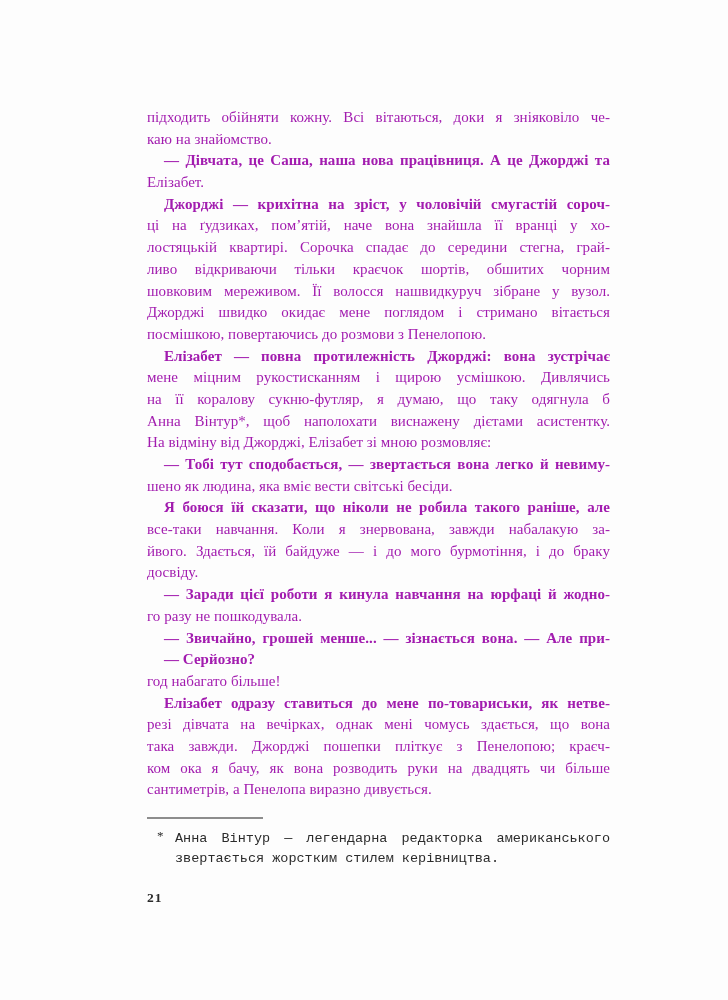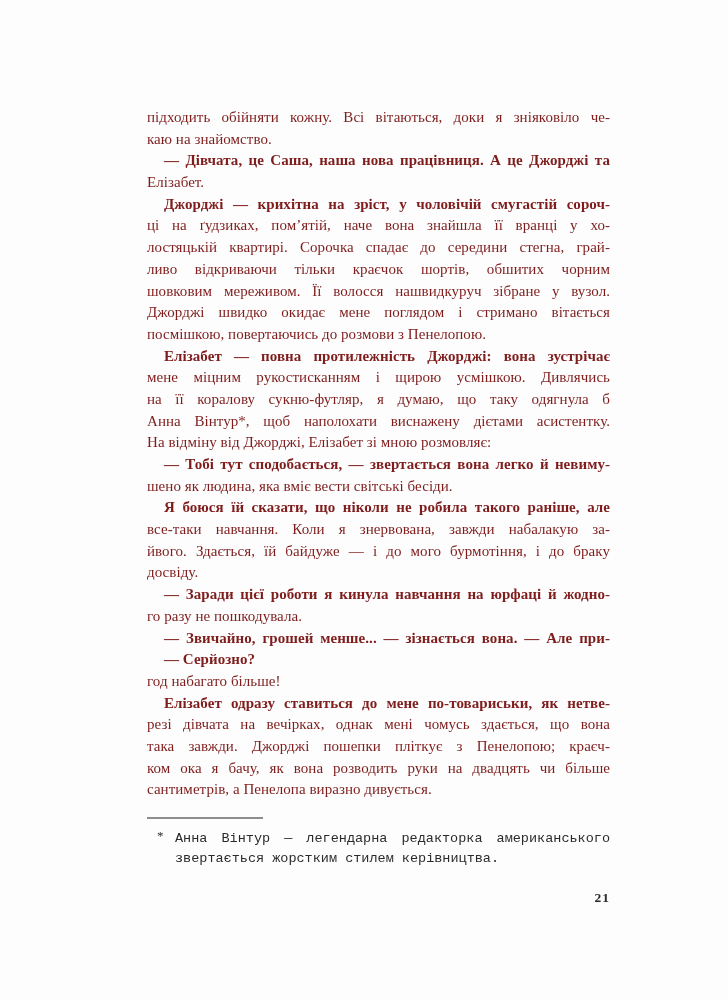--- a/index.html
+++ b/index.html
@@ -18,21 +18,21 @@
     position: absolute;
     left: 0; top: 0;
     width: 728px; height: 1000px;
     background: #fdfdfd;
   }
   .body-text {
     position: absolute;
     left: 147px;
     top: 107px;
     width: 463px;
-    color: #7f1d1d;
+    color: #a21caf;
     font-size: 15px;
     line-height: 21.7px;
     letter-spacing: 0.05px;
   }
   .line {
     height: 21.7px;
     overflow: hidden;
     text-align: justify;
     text-align-last: justify;
     white-space: normal;
@@ -83,21 +83,21 @@
     text-align-last: justify;
   }
   .fn-line.end {
     text-align-last: left;
   }
   .page-number {
     position: absolute;
     left: 147px;
     top: 890px;
     width: 463px;
-    text-align: right;
+    text-align: left;
     font-size: 13.5px;
     font-weight: 700;
     letter-spacing: 1px;
     color: #2b2b2b;
   }
 </style>
 </head>
 <body>
 
 <div class="page">

